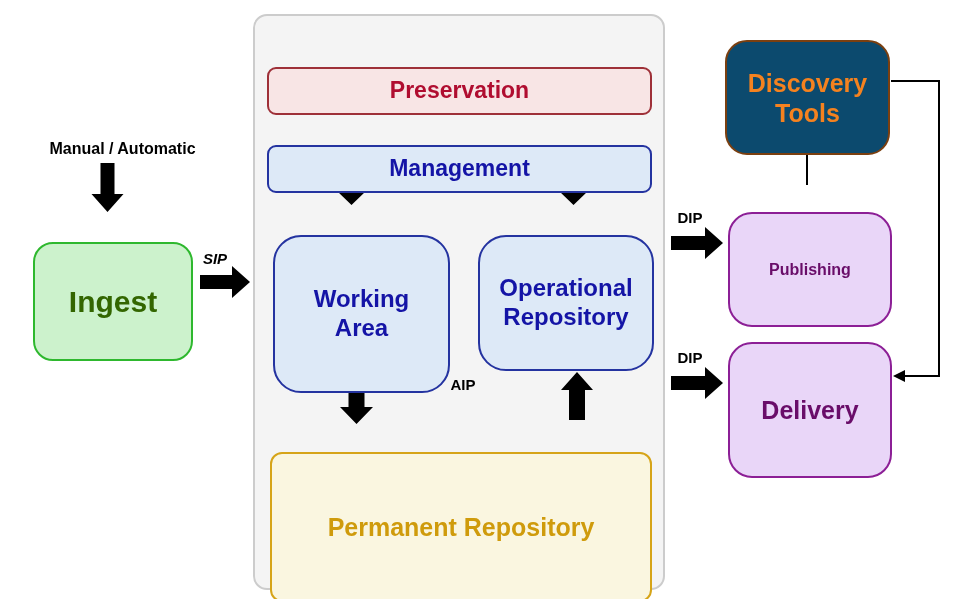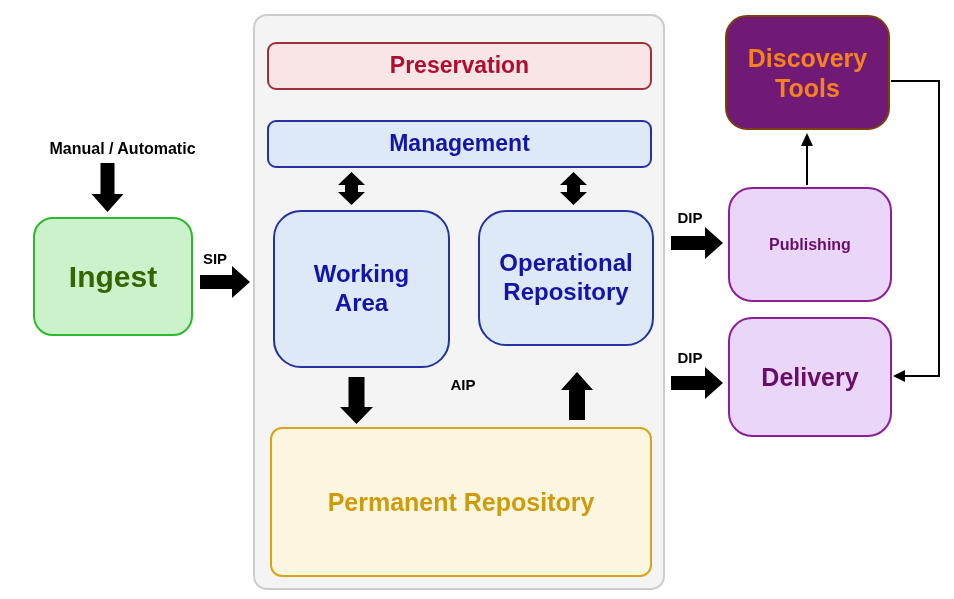--- a/index.html
+++ b/index.html
@@ -3,42 +3,42 @@
 <meta charset="utf-8">
 <style>
   html,body{margin:0;padding:0;background:#ffffff;}
   .canvas{
     position:relative;width:954px;height:599px;background:#ffffff;
     font-family:"Liberation Sans","DejaVu Sans",sans-serif;font-weight:bold;
     overflow:hidden;
   }
   .node{
     position:absolute;display:flex;align-items:center;justify-content:center;
-    text-align:center;border-style:solid;box-sizing:border-box;line-height:1.2;
+    text-align:center;border-style:solid;box-sizing:border-box;line-height:1.2;margin-top:25px;
   }
   .small-label{position:absolute;color:#000;text-align:center;}
   svg.overlay{position:absolute;left:0;top:0;pointer-events:none;}
   
   .outer-container{
     position:absolute;left:253px;top:14px;width:412px;height:576px;
     background:#f4f4f4;border:2px solid #cccccc;border-radius:14px;box-sizing:border-box;
   }
   
   .n-ingest{left:33px;top:217px;width:160px;height:119px;border-width:2px;border-radius:20px;font-size:30px;}
   .n-preservation{left:267px;top:42px;width:385px;height:48px;border-width:2px;border-radius:9px;font-size:23px;}
   .n-management{left:267px;top:120px;width:385px;height:48px;border-width:2px;border-radius:9px;font-size:23px;}
   .n-working{left:273px;top:210px;width:177px;height:158px;border-width:2px;border-radius:28px;font-size:24px;padding:0 28px;}
   .n-operational{left:478px;top:210px;width:176px;height:136px;border-width:2px;border-radius:28px;font-size:24px;padding:0 14px;}
   .n-permanent{left:270px;top:427px;width:382px;height:150px;border-width:2px;border-radius:12px;font-size:25px;}
   .n-discovery{left:725px;top:15px;width:165px;height:115px;border-width:2px;border-radius:22px;font-size:25px;padding:0 28px;}
   .n-publishing{left:728px;top:187px;width:164px;height:115px;border-width:2px;border-radius:24px;font-size:16px;}
-  .n-delivery{left:728px;top:317px;width:164px;height:120px;border-width:2px;border-radius:24px;font-size:25px;}
+  .n-delivery{left:728px;top:317px;width:164px;height:136px;border-width:2px;border-radius:24px;font-size:25px;}
   
   .l-manual{left:35px;top:140px;width:175px;font-size:16px;}
-  .l-sip{left:195px;top:250px;width:40px;font-size:15px;}
+  .l-sip{left:195px;top:250px;width:40px;font-size:15px;font-style:italic;}
   .l-aip{left:437px;top:376px;width:52px;font-size:15px;}
   .l-dip1{left:668px;top:209px;width:44px;font-size:15px;}
   .l-dip2{left:668px;top:349px;width:44px;font-size:15px;}
 </style>
 </head>
 <body>
 
 <div class="canvas">
 
   <div class="outer-container"></div>
@@ -79,19 +79,19 @@
   <div class="node n-preservation" style="background: rgb(248, 229, 229); border-color: rgb(158, 48, 56); color: rgb(176, 13, 48);">Preservation</div>
 
   <div class="node n-management" style="background: rgb(221, 233, 247); border-color: rgb(36, 51, 160); color: rgb(20, 20, 166);">Management</div>
 
   <div class="node n-working" style="background: rgb(221, 233, 247); border-color: rgb(36, 51, 160); color: rgb(20, 20, 166);">Working Area</div>
 
   <div class="node n-operational" style="background: rgb(221, 233, 247); border-color: rgb(36, 51, 160); color: rgb(20, 20, 166);">Operational Repository</div>
 
   <div class="node n-permanent" style="background: rgb(250, 246, 224); border-color: rgb(214, 164, 24); color: rgb(207, 155, 12);">Permanent Repository</div>
 
-  <div class="node n-discovery" style="background: #701a75; border-color: rgb(123, 63, 16); color: rgb(245, 130, 31);">Discovery Tools</div>
+  <div class="node n-discovery" style="background: #0c4a6e; border-color: rgb(123, 63, 16); color: rgb(245, 130, 31);">Discovery Tools</div>
 
   <div class="node n-publishing" style="background: rgb(233, 214, 248); border-color: rgb(140, 31, 150); color: rgb(105, 13, 105);">Publishing</div>
 
   <div class="node n-delivery" style="background: rgb(233, 214, 248); border-color: rgb(140, 31, 150); color: rgb(105, 13, 105);">Delivery</div>
 
 </div>
 
 </body></html>

